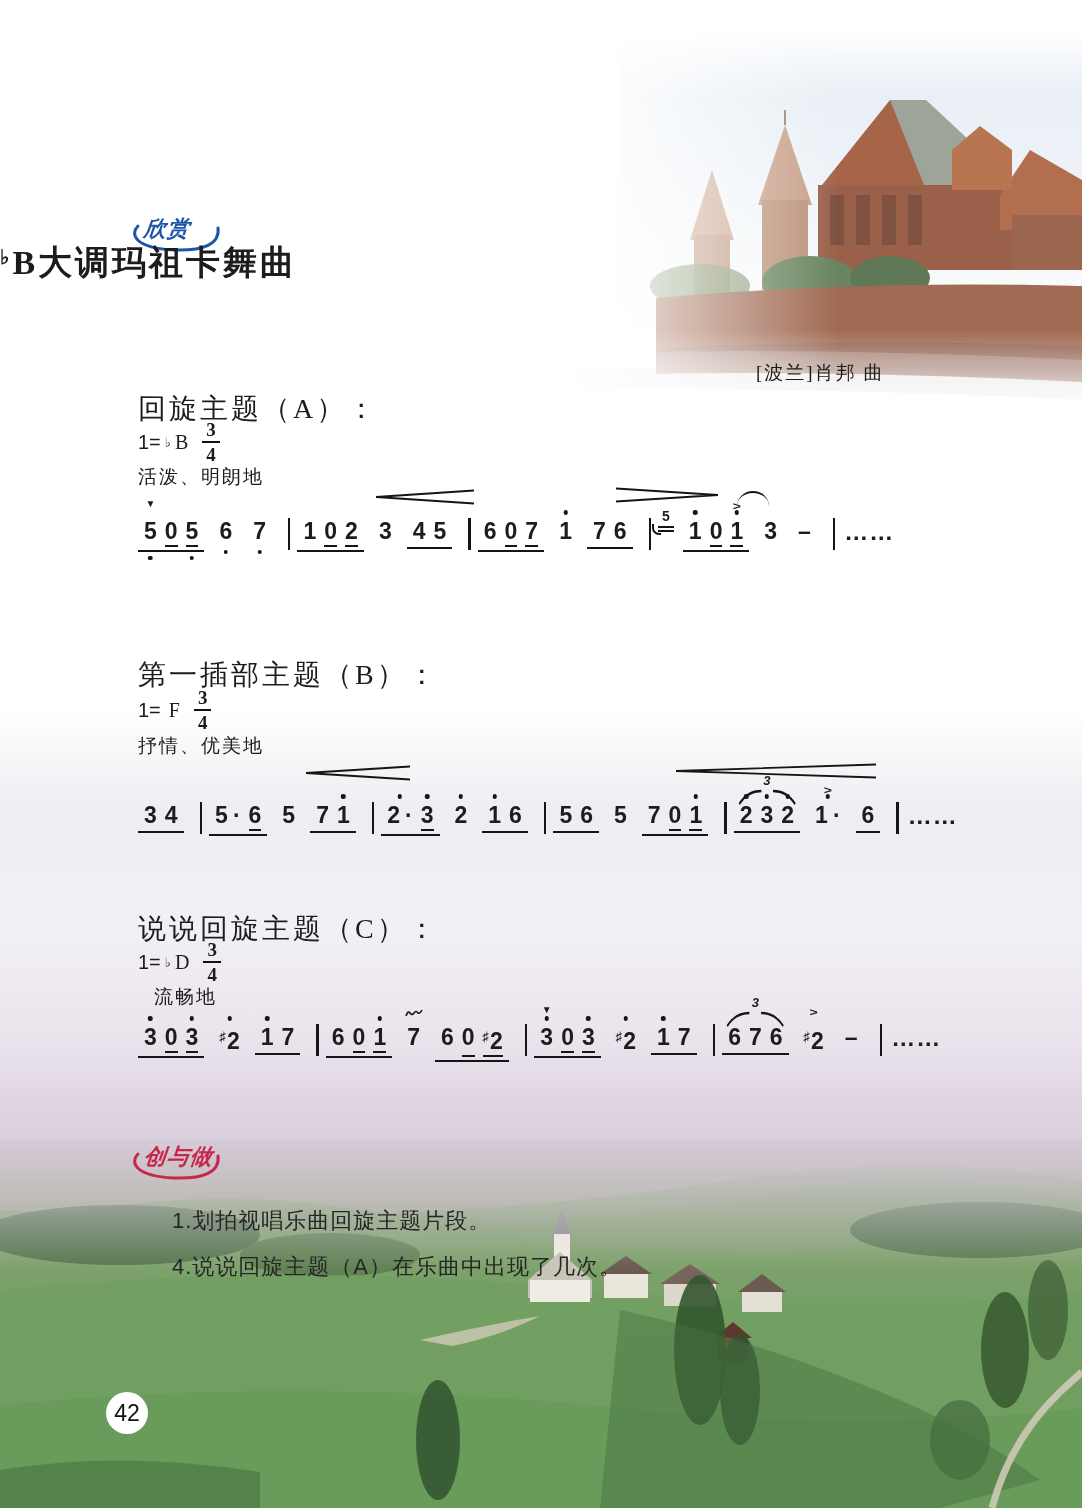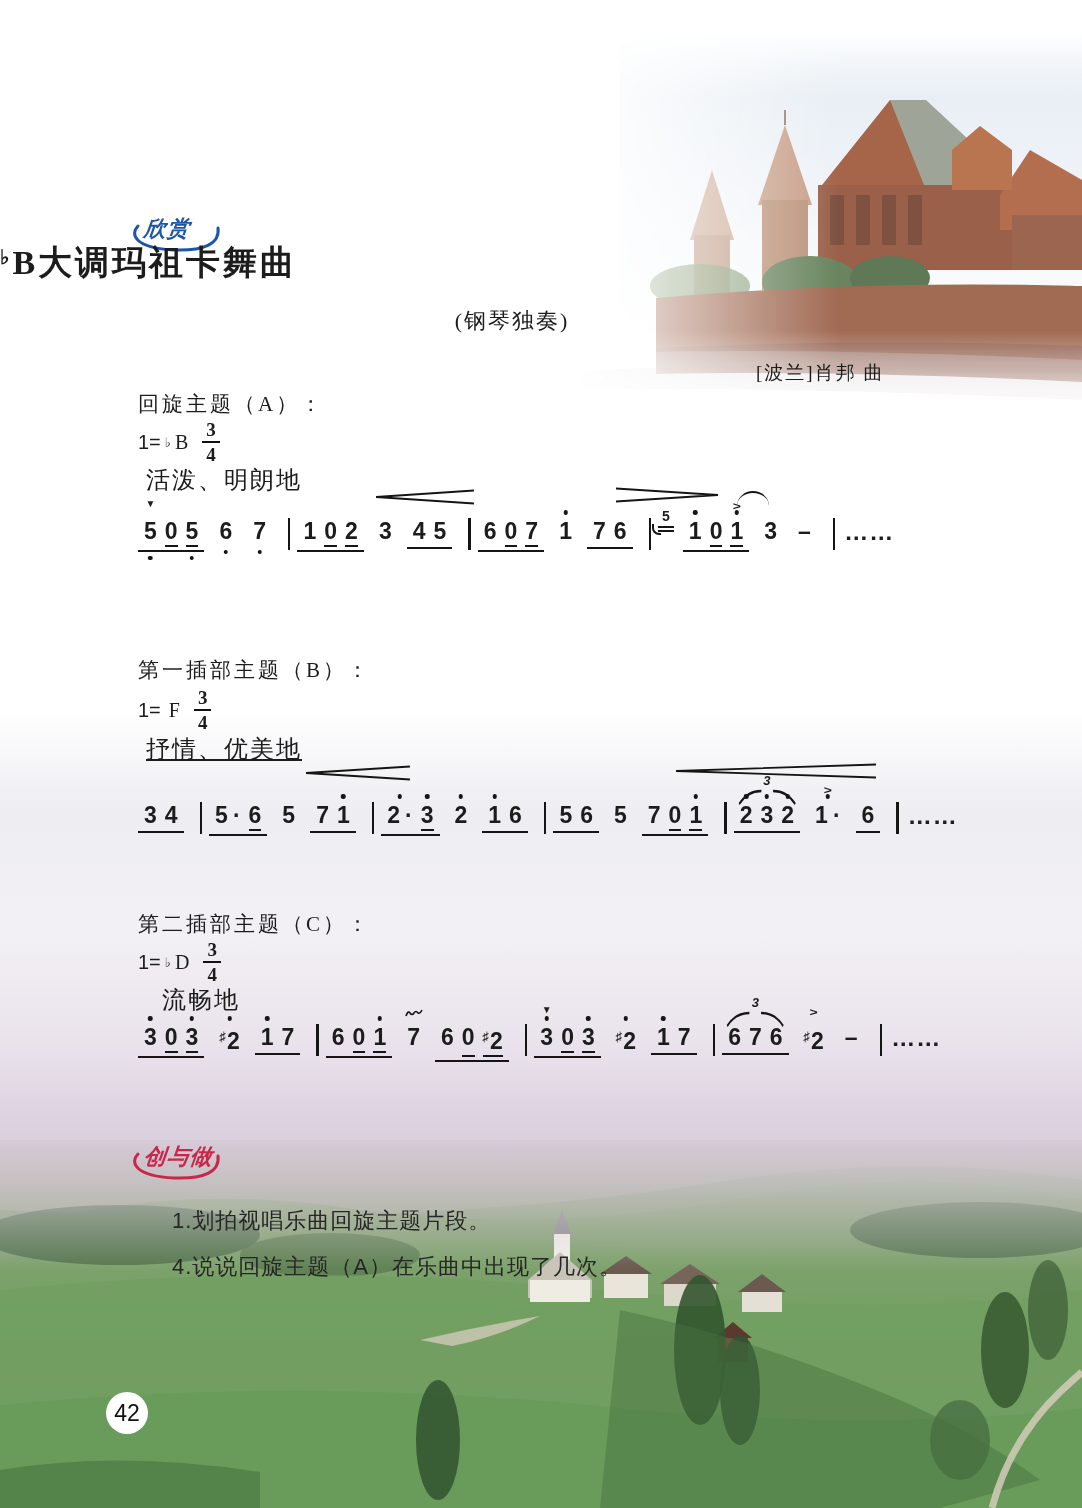--- a/index.html
+++ b/index.html
@@ -17,30 +17,30 @@
   .badge .btxt{position:absolute;left:16px;top:2px;font-size:22px;font-weight:bold;
         font-style:italic;transform:skewX(-6deg);letter-spacing:1px;font-family:"Liberation Serif",serif;}
   
   .title{left:0;top:240px;width:1024px;text-align:left;font-family:"Liberation Serif",serif;
          font-weight:bold;font-size:34px;letter-spacing:3px;}
   .title sup{font-size:20px;vertical-align:10px;font-weight:bold;}
   .subtitle{left:0;top:306px;width:1024px;text-align:center;font-family:"Liberation Serif",serif;
          font-size:22px;letter-spacing:2px;}
   .composer{left:756px;top:360px;font-family:"Liberation Serif",serif;font-size:19px;letter-spacing:2px;}
   
-  .sec-head{left:138px;font-family:"Liberation Serif",serif;font-size:21px;letter-spacing:3px;}
+  .sec-head{left:138px;font-family:"Liberation Serif",serif;font-size:28px;letter-spacing:3px;}
   .keyline{left:138px;font-size:20px;display:flex;align-items:center;gap:4px;}
   .keyline .kp{font-size:20px;}
   .keyline sup{font-size:13px;vertical-align:7px;}
   .keyline .kl{font-family:"Liberation Serif",serif;font-size:20px;}
   .meter{display:inline-flex;flex-direction:column;align-items:center;line-height:1;
          font-weight:bold;font-family:"Liberation Serif",serif;font-size:19px;margin-left:10px;}
   .meter .num{border-bottom:2px solid #111;padding:0 4px 2px;}
   .meter .den{padding-top:2px;}
-  .mood{left:146px;font-family:"Liberation Serif",serif;font-size:24px;letter-spacing:2px;}
+  .mood{left:138px;font-family:"Liberation Serif",serif;font-size:19px;letter-spacing:2px;}
   
   .notation{left:138px;width:830px;position:absolute;display:flex;align-items:flex-start;
             font-weight:bold;font-size:23px;line-height:26px;white-space:nowrap;}
   .cell{margin-right:9px;}
   .ngroup{position:relative;display:inline-flex;padding:0 2px 3px;}
   .ngroup.u1,.ngroup.u2{border-bottom:2.5px solid #151515;}
   .ngroup.u2::after{content:"";position:absolute;left:0;right:0;bottom:-6px;height:2.5px;background:#151515;}
   .note{position:relative;display:inline-block;margin:0 4px;}
   .note.eu{border-bottom:2.5px solid #151515;padding-bottom:1px;}
   .augdot{margin-left:5px;}
@@ -183,21 +183,20 @@
   <div class="badge abs" style="left:128px;top:212px;">
     <svg viewBox="0 0 100 42">
       <path d="M10,8 C2,16 6,30 46,32 C76,33 92,26 90,10" fill="none" stroke="#1d55a8" stroke-width="3" stroke-linecap="round"></path>
     </svg>
     <span class="btxt" style="color:#1d55a8;">欣赏</span>
   </div>
 
   <div class="title abs">
     <sup>♭</sup><span>B大调玛祖卡舞曲</span>
   </div>
-  <div class="subtitle abs">(钢琴独奏)</div>
   <div class="composer abs">[波兰]肖邦 曲</div>
 
   <div class="sec-head abs" style="top:390px;">回旋主题（A）：</div>
   <div class="keyline abs" style="top:420px;">
     <span class="kp">1=</span>
       <sup>♭</sup>
       <span class="kl">B</span>
     <span class="meter">
       <span class="num">3</span>
       <span class="den">4</span>
@@ -271,21 +270,21 @@
   <div class="sec-head abs" style="top:656px;">第一插部主题（B）：</div>
   <div class="keyline abs" style="top:688px;">
     <span class="kp">1=</span>
       <sup></sup>
       <span class="kl">F</span>
     <span class="meter">
       <span class="num">3</span>
       <span class="den">4</span>
     </span>
   </div>
-  <div class="mood abs" style="top:733px;text-decoration:underline;">抒情、优美地</div>
+  <div class="mood abs" style="top:733px;">抒情、优美地</div>
   <div class="notation" id="notation-1" style="top:802px;">
       <span class="ngroup cell u1">
         <span class="note"><span class="num">3</span></span>
         <span class="note"><span class="num">4</span></span>
       </span>
       <span class="bar cell"></span>
       <span class="ngroup cell u1">
         <span class="note"><span class="num">5</span><span class="augdot">·</span></span>
         <span class="note eu"><span class="num">6</span></span>
       </span>
@@ -341,21 +340,21 @@
       <span class="bar cell"></span>
       <span class="ellip cell">……</span>
       <span class="hairpin" style="left: 168px; top: -42px;"><svg width="104" height="16">
           <path d="M0,8 L104,1.5 M0,8 L104,14.5" stroke="#151515" stroke-width="1.8" fill="none"></path>
         </svg></span>
       <span class="hairpin" style="left: 538px; top: -44px;"><svg width="200" height="16">
           <path d="M0,8 L200,1.5 M0,8 L200,14.5" stroke="#151515" stroke-width="1.8" fill="none"></path>
         </svg></span>
     </div>
 
-  <div class="sec-head abs" style="top:910px;">第二插部主题（C）：</div>
+  <div class="sec-head abs" style="top:910px;">说说回旋主题（C）：</div>
   <div class="keyline abs" style="top:940px;">
     <span class="kp">1=</span>
       <sup>♭</sup>
       <span class="kl">D</span>
     <span class="meter">
       <span class="num">3</span>
       <span class="den">4</span>
     </span>
   </div>
   <div class="mood abs" style="top:984px;margin-left:16px;">流畅地</div>

